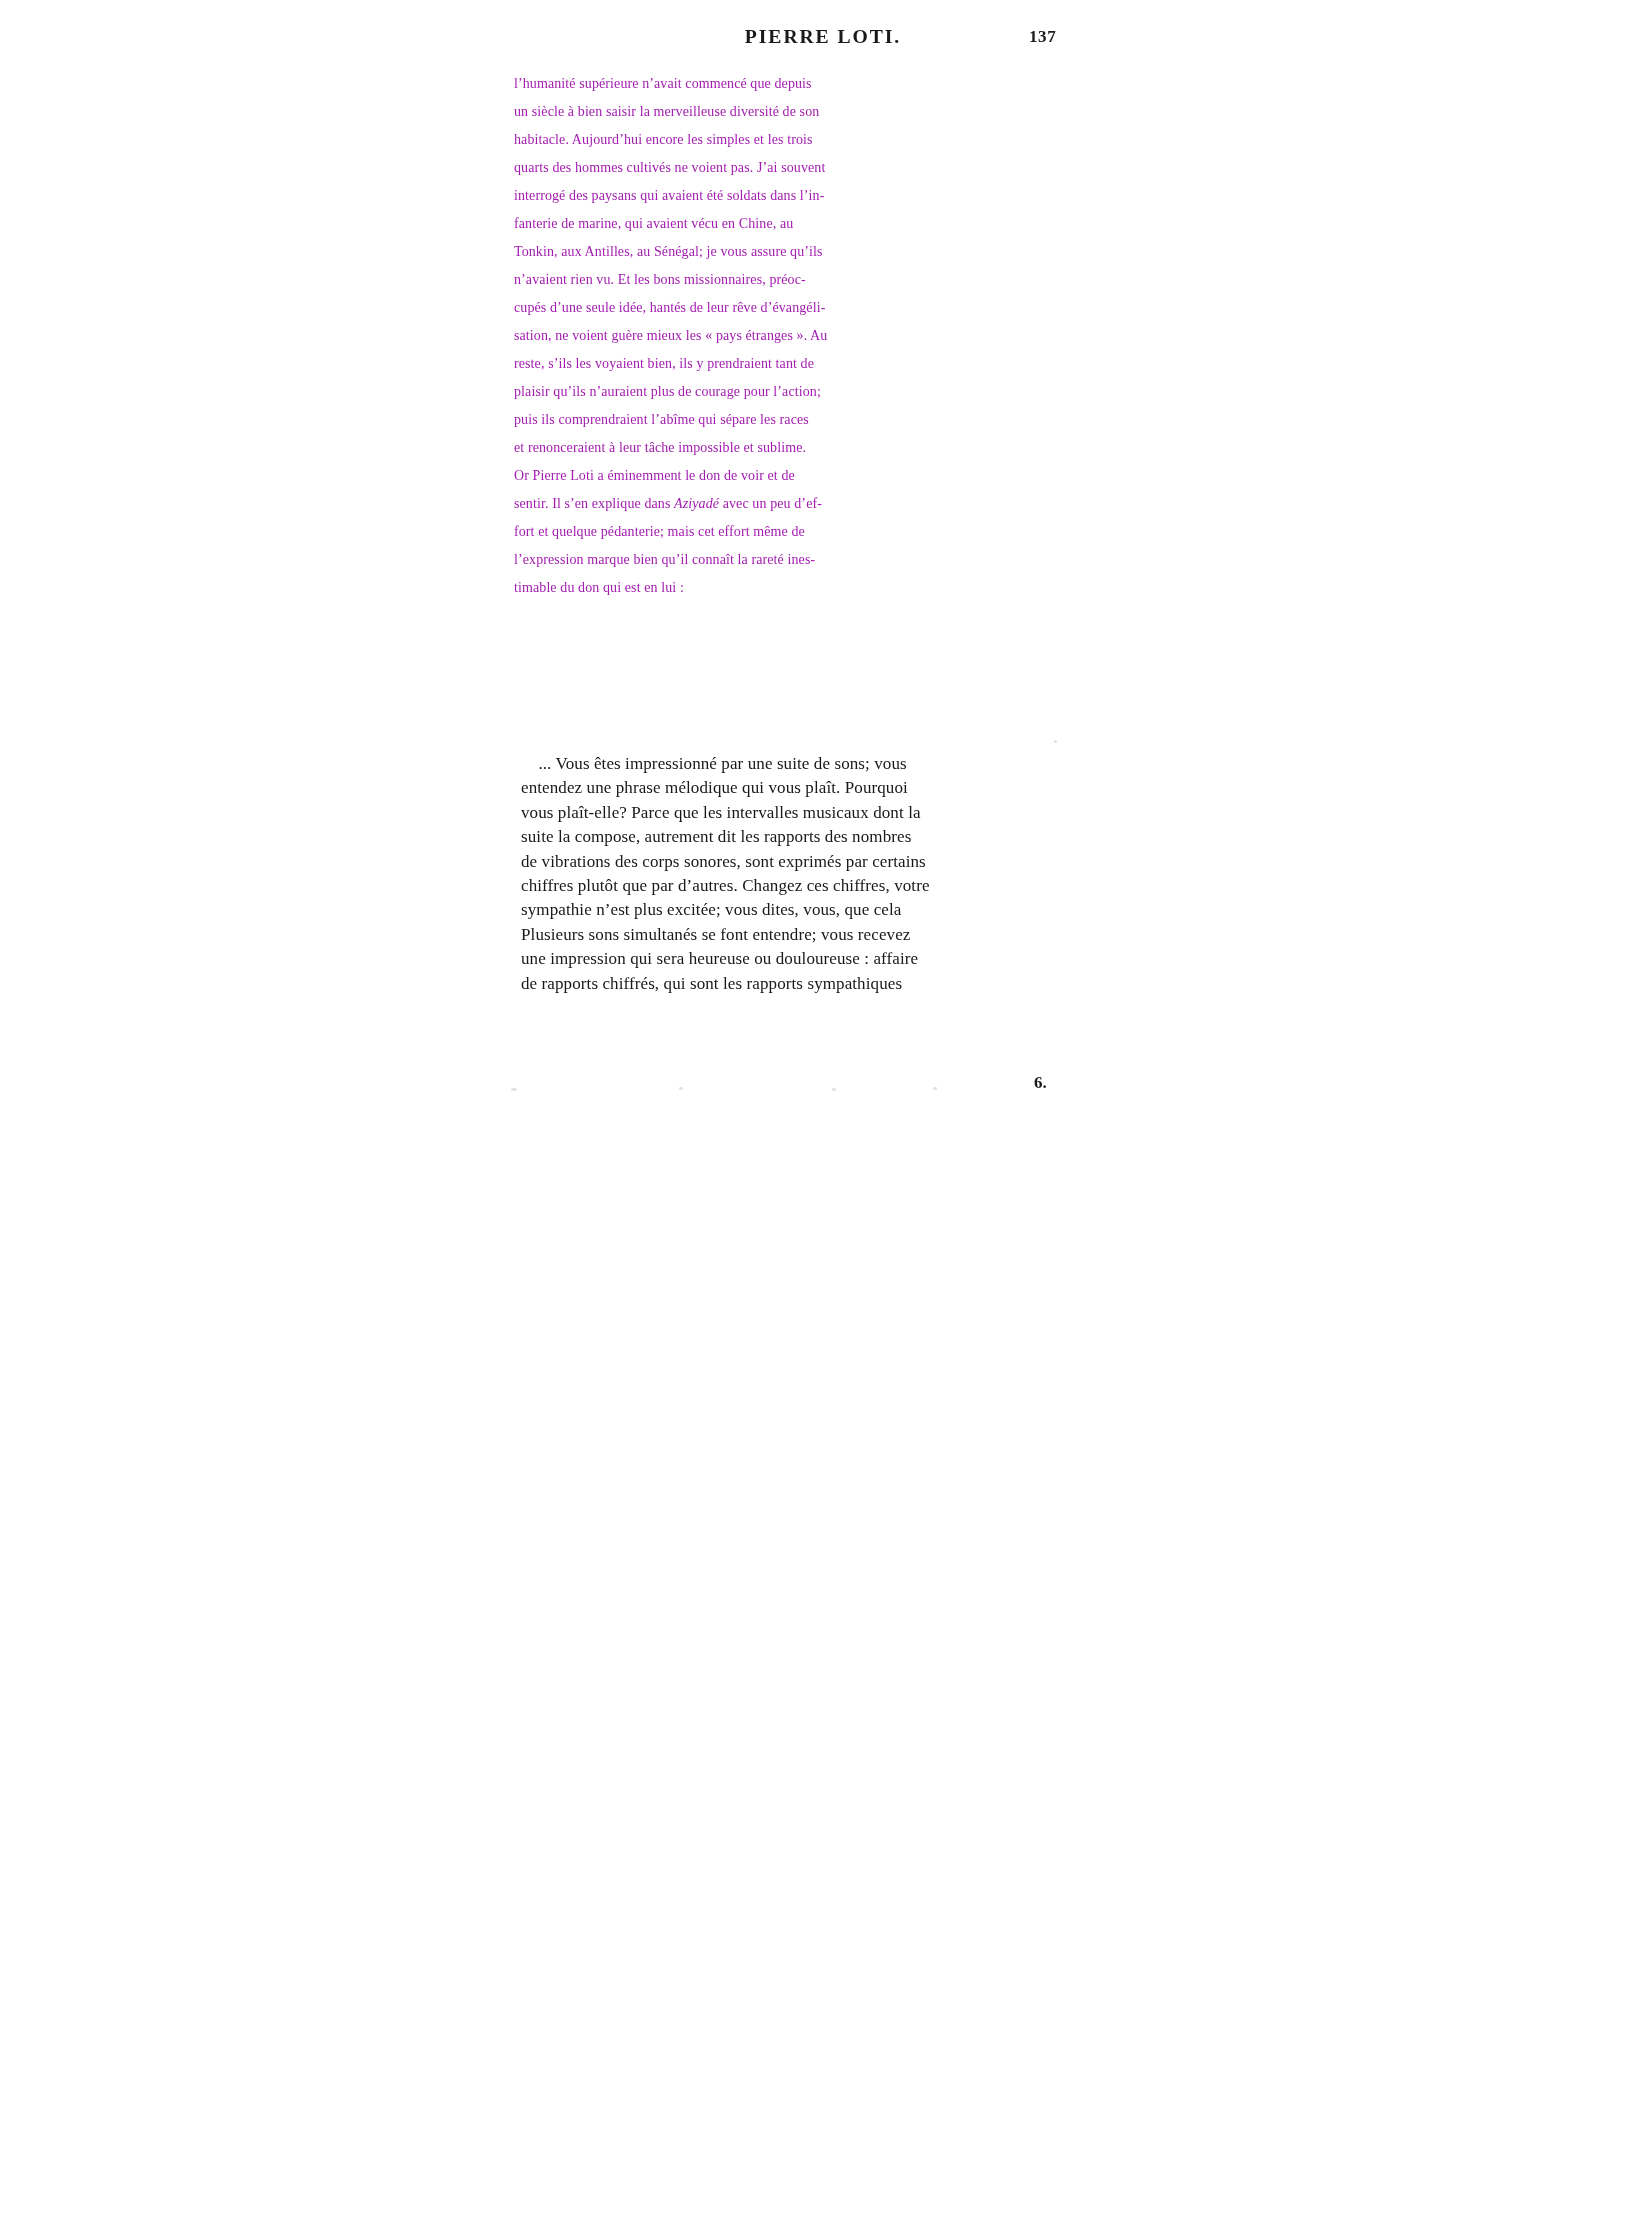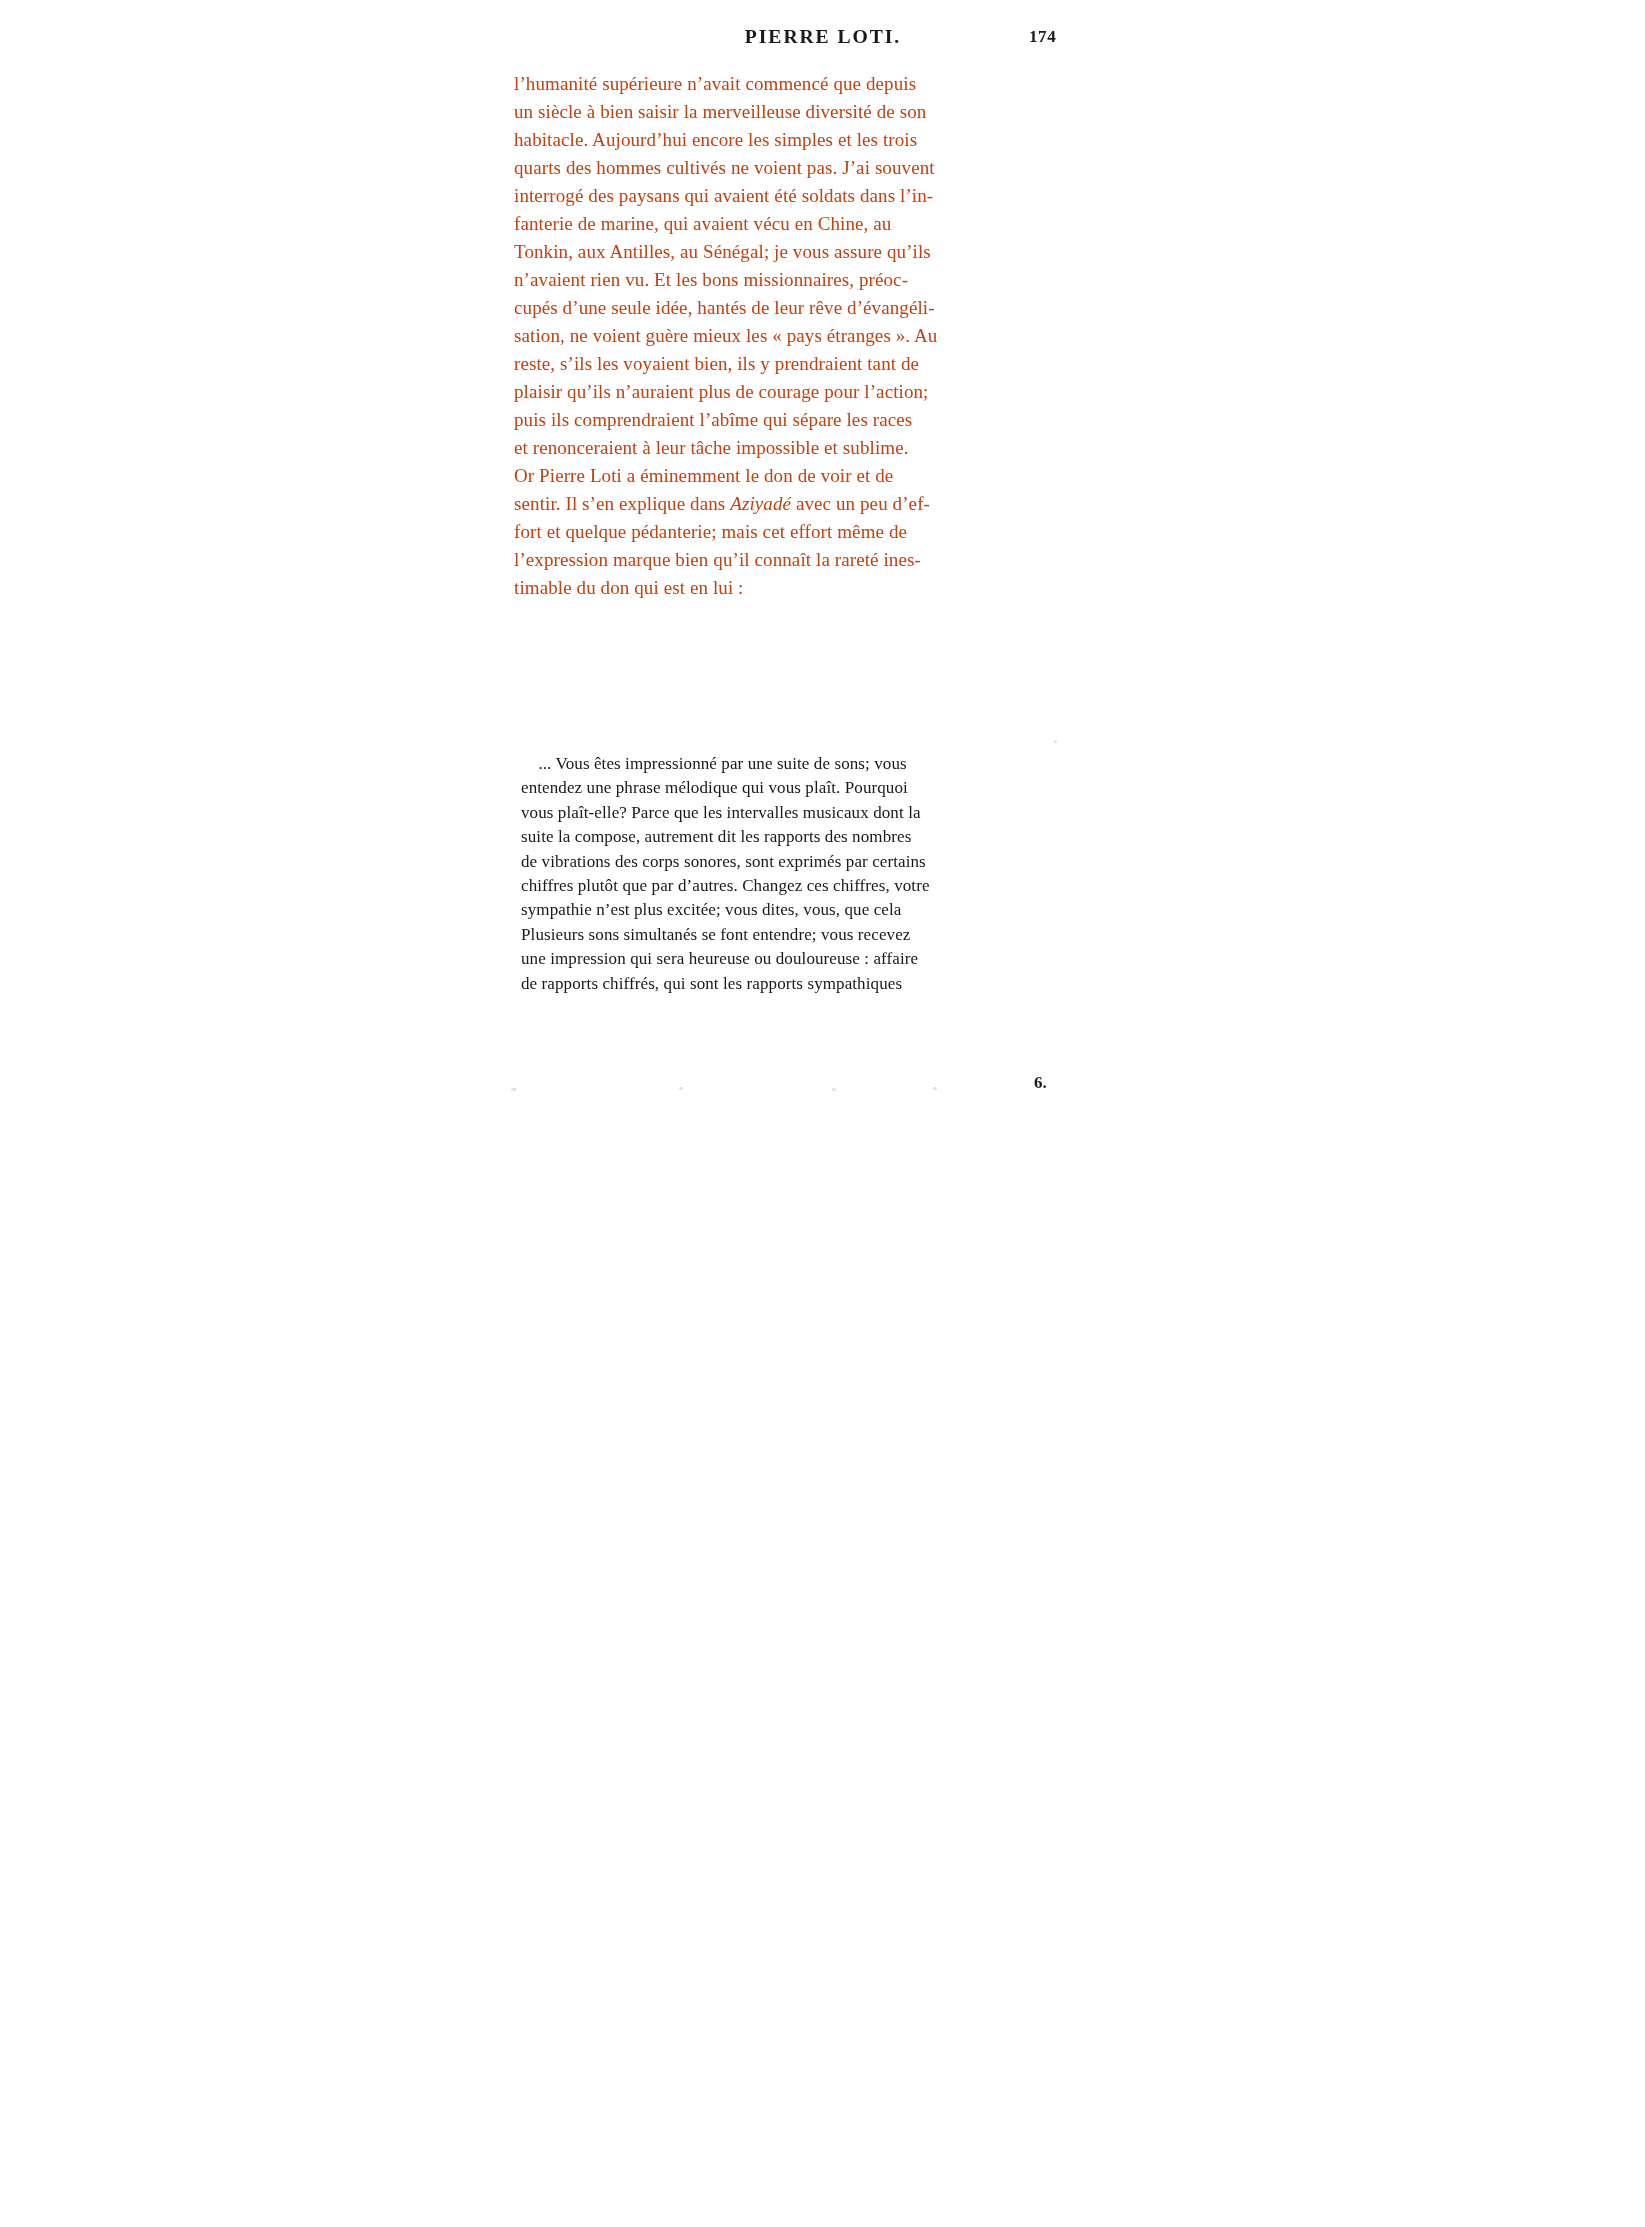--- a/index.html
+++ b/index.html
@@ -56,23 +56,23 @@
 
   
   .text-block {
     position: absolute;
     left: 514px;
     top: 70px;
     width: 622px;
   }
   .line {
     font-family: "Liberation Serif", serif;
-    font-size: 19px;
+    font-size: 14px;
     line-height: 28px;
-    color: #c2410c;
+    color: #a21caf;
     white-space: pre;
     letter-spacing: 0.1px;
   }
   .line .it {
     font-style: italic;
   }
 
   
   .quote-block {
     position: absolute;
@@ -108,21 +108,21 @@
     opacity: .55;
   }
 </style>
 </head>
 <body>
 
 <div class="page">
 
   <div class="header">
     <div class="header-title">PIERRE LOTI.</div>
-    <div class="page-number">174</div>
+    <div class="page-number">137</div>
   </div>
 
   <div class="text-block">
     <div class="line">l’humanité supérieure n’avait commencé que depuis</div>
     <div class="line">un siècle à bien saisir la merveilleuse diversité de son</div>
     <div class="line">habitacle. Aujourd’hui encore les simples et les trois</div>
     <div class="line">quarts des hommes cultivés ne voient pas. J’ai souvent</div>
     <div class="line">interrogé des paysans qui avaient été soldats dans l’in-</div>
     <div class="line">fanterie de marine, qui avaient vécu en Chine, au</div>
     <div class="line">Tonkin, aux Antilles, au Sénégal; je vous assure qu’ils</div>

